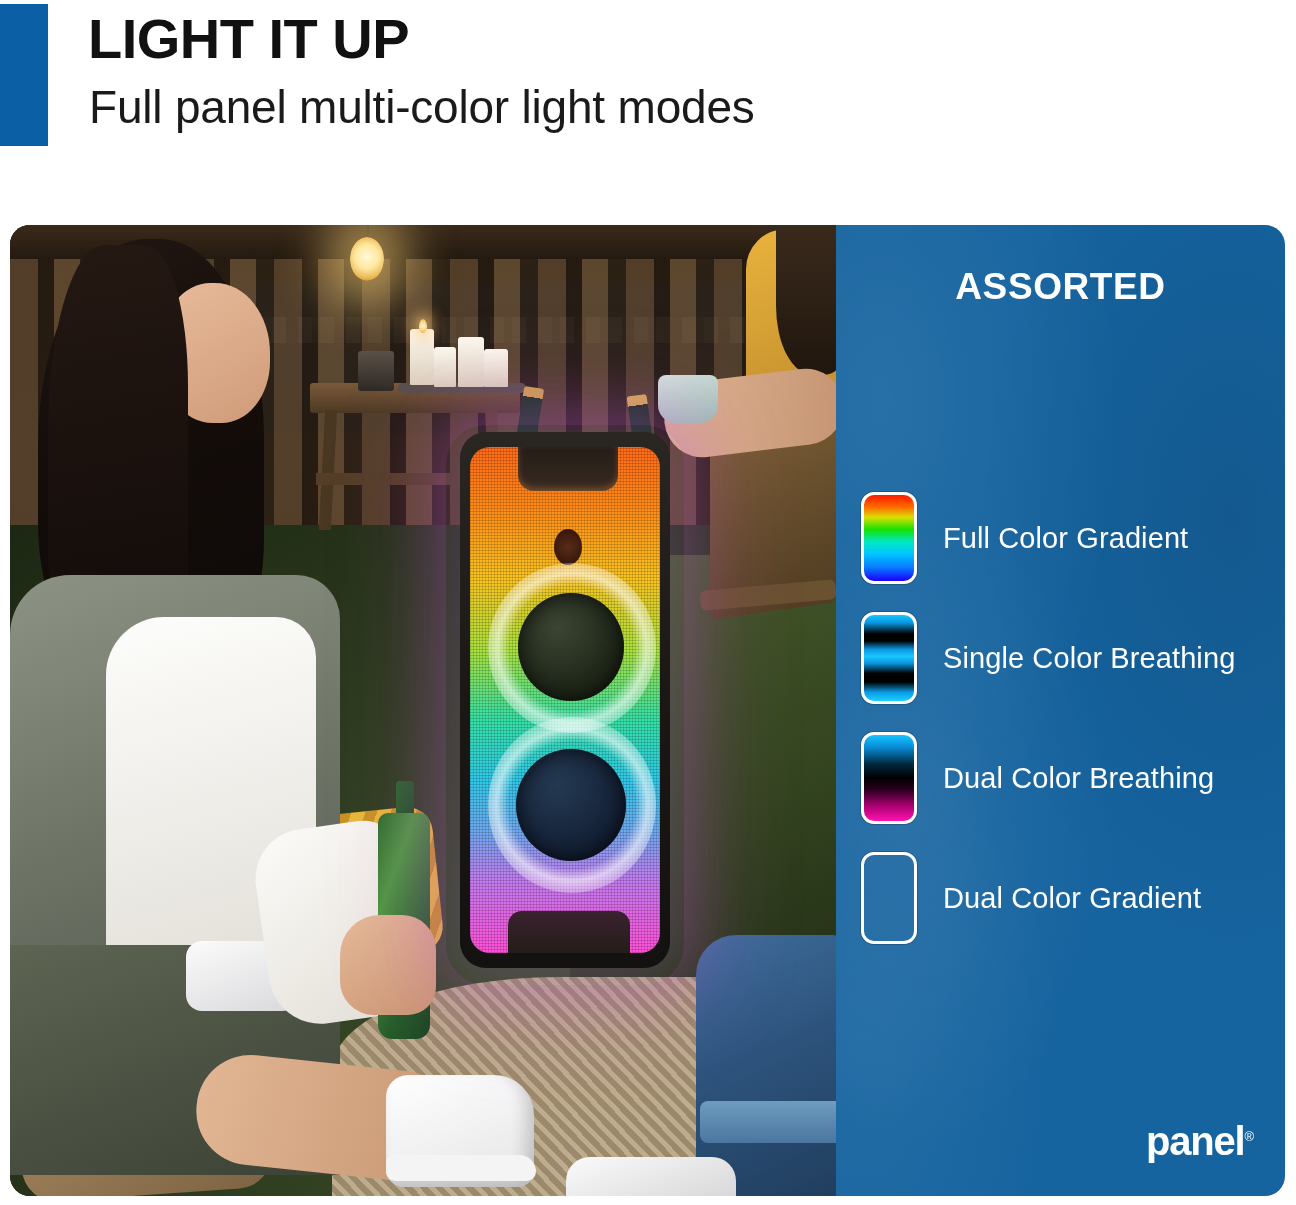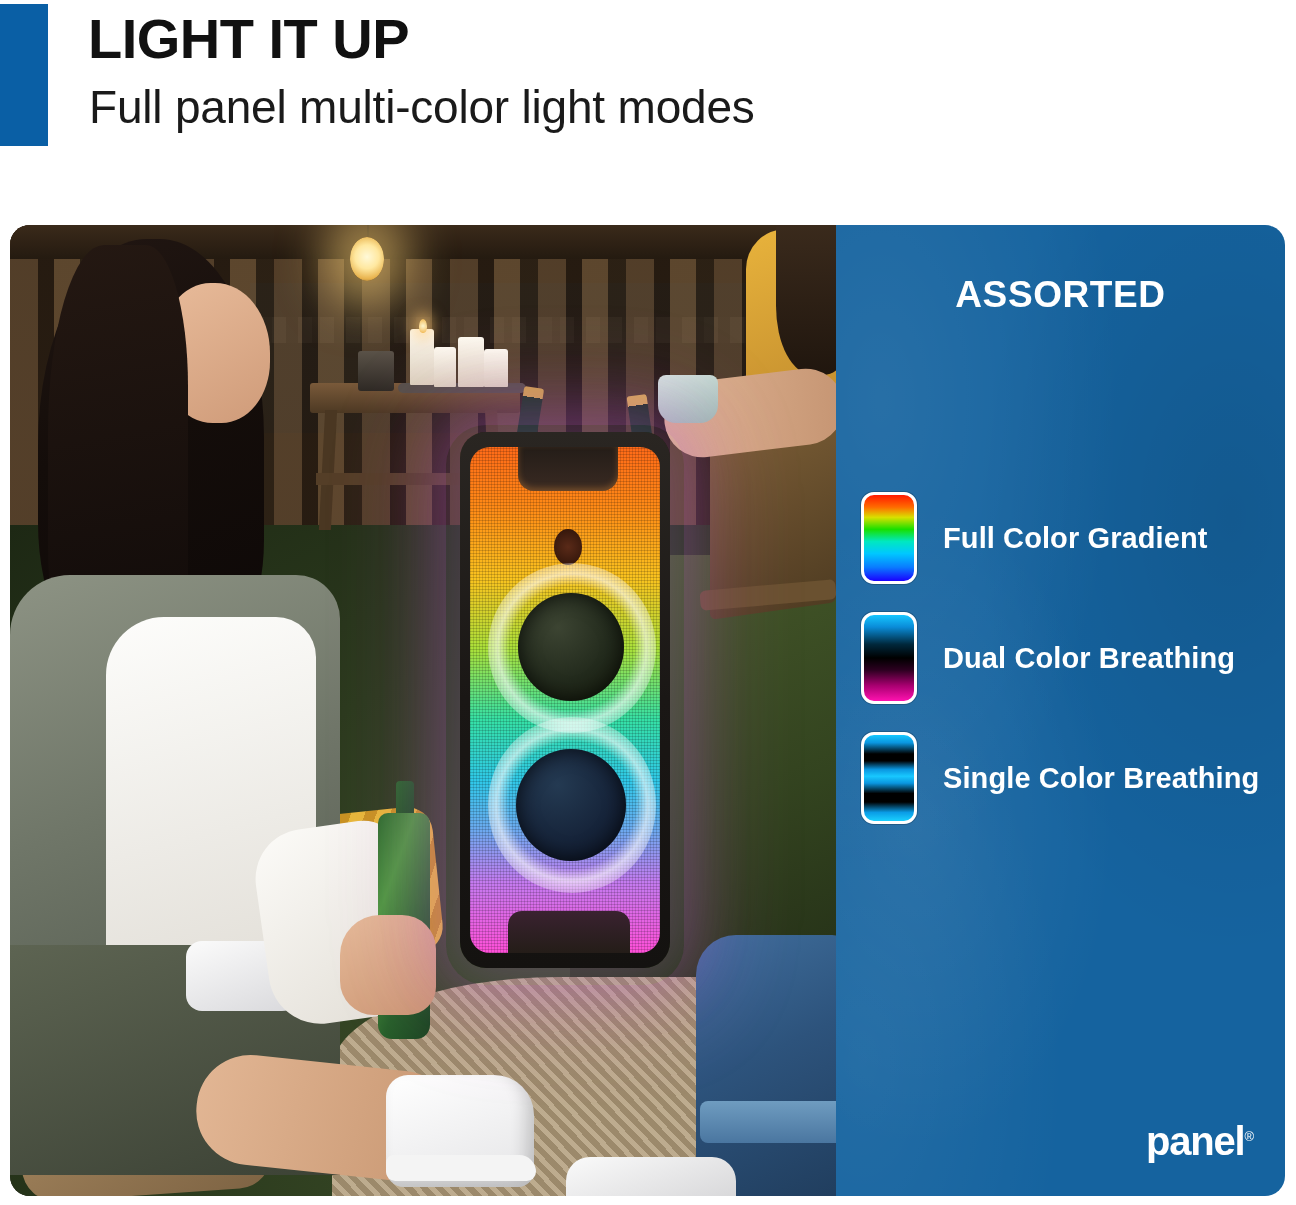--- a/index.html
+++ b/index.html
@@ -328,38 +328,38 @@
   }
   .panel-tex {
     position:absolute; inset:0;
     background:
       radial-gradient(ellipse at 10% 18%, rgba(255,255,255,.08) 0%, rgba(255,255,255,0) 42%),
       radial-gradient(ellipse at 18% 62%, rgba(255,255,255,.07) 0%, rgba(255,255,255,0) 38%),
       radial-gradient(ellipse at 6% 86%, rgba(255,255,255,.06) 0%, rgba(255,255,255,0) 34%),
       radial-gradient(ellipse at 88% 30%, rgba(0,0,0,.10) 0%, rgba(0,0,0,0) 46%);
   }
   .panel-title {
-    position:absolute; left:0; top:46px; width:449px;
+    position:absolute; left:0; top:38px; width:449px;
     text-align:center; color:#ffffff;
     font-size:37px; font-weight:bold; letter-spacing:.6px; line-height:1.28;
   }
   .pattern-list {
     position:absolute; left:25px; top:267px; width:424px;
   }
   .pattern-row {
     display:flex; align-items:center; height:92px; margin-bottom:28px;
   }
   .swatch {
     width:56px; height:92px; flex:0 0 56px;
     border:3px solid #ffffff; border-radius:13px;
     box-shadow:0 0 0 1px rgba(0,0,0,.18);
   }
   .pattern-label {
     margin-left:26px; color:#ffffff;
-    font-size:29px; font-weight:bold; letter-spacing:.1px;
+    font-size:29px; font-weight:normal; letter-spacing:.1px;
     white-space:nowrap;
   }
   .brand {
     position:absolute; right:31px; bottom:32px;
     color:#ffffff; font-size:40px; font-weight:bold;
     letter-spacing:-1.2px;
   }
   .brand sup { font-size:13px; font-weight:normal; vertical-align:super; letter-spacing:0; }
 </style>
 </head>
@@ -455,27 +455,31 @@
 
     <div class="pattern-list">
 
       <div class="pattern-row">
         <div class="swatch" style="background: linear-gradient(rgb(255, 26, 0) 0%, rgb(255, 106, 0) 14%, rgb(216, 224, 0) 26%, rgb(24, 224, 0) 40%, rgb(0, 232, 192) 54%, rgb(0, 200, 255) 68%, rgb(10, 124, 255) 84%, rgb(26, 0, 255) 100%);"></div>
         <div class="pattern-label">Full Color Gradient</div>
       </div>
 
 
       <div class="pattern-row">
+        <div class="swatch" style="background: linear-gradient(rgb(20, 200, 255) 0%, rgb(10, 150, 224) 9%, rgb(0, 0, 0) 22%, rgb(0, 0, 0) 30%, rgb(10, 150, 224) 40%, rgb(24, 200, 255) 48%, rgb(10, 150, 224) 56%, rgb(0, 0, 0) 68%, rgb(0, 0, 0) 78%, rgb(10, 156, 230) 90%, rgb(26, 208, 255) 100%);"></div>
+        <div class="pattern-label">Single Color Breathing</div>
+      </div>
+
+      <div class="pattern-row">
         <div class="swatch" style="background: linear-gradient(rgb(22, 198, 255) 0%, rgb(10, 140, 216) 14%, rgb(0, 40, 60) 34%, rgb(0, 0, 0) 50%, rgb(44, 0, 32) 64%, rgb(168, 0, 112) 82%, rgb(255, 18, 176) 100%);"></div>
         <div class="pattern-label">Dual Color Breathing</div>
       </div>
 
       <div class="pattern-row">
-        <div class="swatch" style="background: linear-gradient(rgb(20, 200, 255) 0%, rgb(10, 150, 224) 9%, rgb(0, 0, 0) 22%, rgb(0, 0, 0) 30%, rgb(10, 150, 224) 40%, rgb(24, 200, 255) 48%, rgb(10, 150, 224) 56%, rgb(0, 0, 0) 68%, rgb(0, 0, 0) 78%, rgb(10, 156, 230) 90%, rgb(26, 208, 255) 100%);"></div>
-        <div class="pattern-label">Single Color Breathing</div>
+        <div class="swatch"></div>
+        <div class="pattern-label">Dual Color Gradient</div>
       </div>
-
 
     </div>
 
     <div class="brand"><span>panel</span><sup>®</sup></div>
   </div>
 </div>
 
 </body></html>

